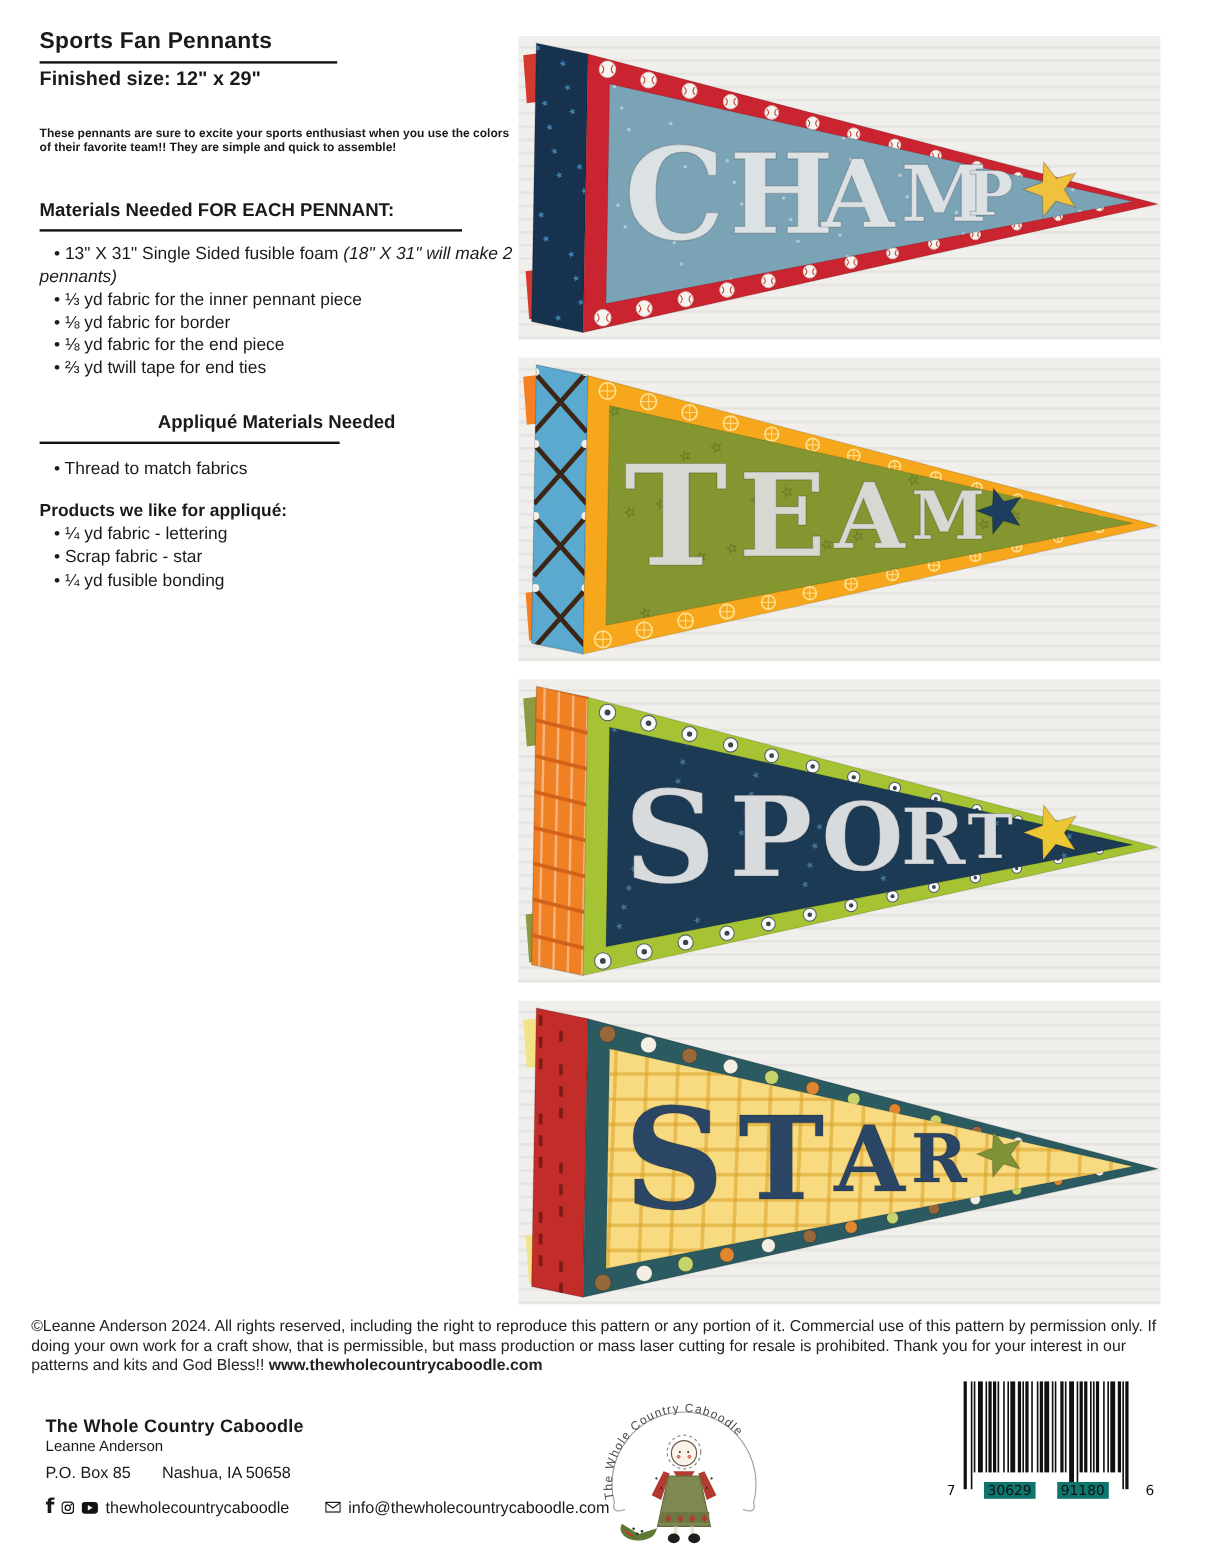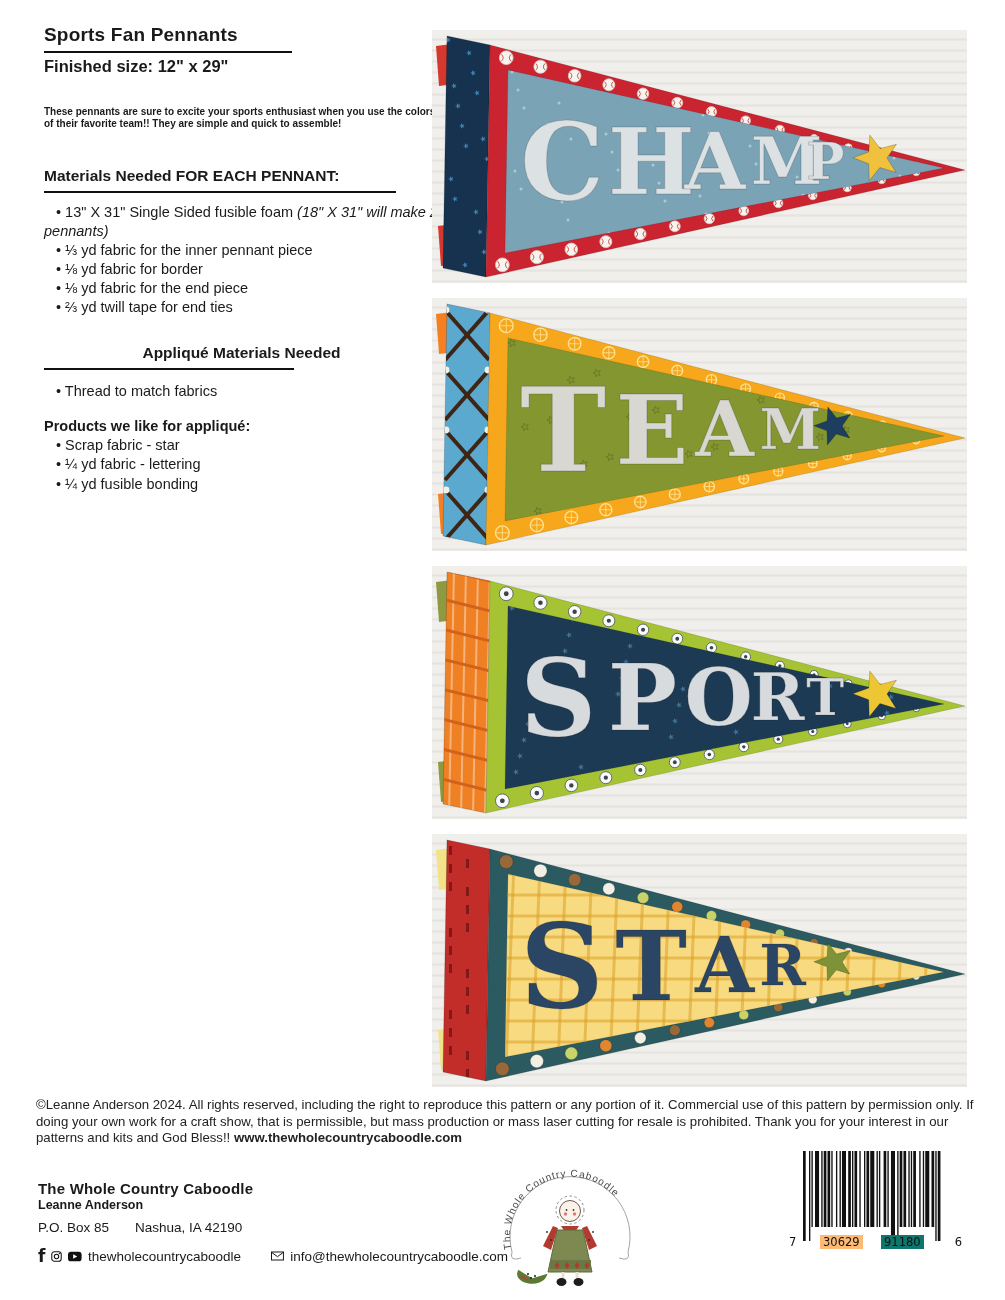--- a/index.html
+++ b/index.html
@@ -1,20 +1,20 @@
 <!DOCTYPE html>
 <html><head>
 <meta charset="utf-8">
 <style>
   html,body{margin:0;padding:0;background:#ffffff;}
   .page{position:relative;width:1005px;height:1300px;background:#fff;overflow:hidden;
         font-family:"Liberation Sans",sans-serif;color:#1a1a1a;}
 
   
-  .left-col{position:absolute;left:44px;top:24px;width:395px;}
+  .left-col{position:absolute;left:33px;top:24px;width:395px;}
   .title{font-size:19px;font-weight:bold;letter-spacing:.2px;margin:0;}
   .rule{height:2px;background:#111;}
   .rule-title{width:248px;margin:5px 0 4px;}
   .subtitle{font-size:16.5px;font-weight:bold;}
   .intro{margin:30px 0 0;font-size:10px;font-weight:bold;line-height:1.17;}
   .mat-h{margin:38px 0 0;font-size:15.5px;font-weight:bold;}
   .rule-mat{width:352px;margin:6px 0 10px;}
   .rule-app{width:250px;margin:6px 0 12px;}
   .bullet{font-size:14.5px;line-height:1.25;margin:0 0 1px 12px;}
   .bullet::before{content:"• ";}
@@ -23,39 +23,39 @@
   .sub-h{margin:18px 0 2px;font-size:14.5px;font-weight:bold;}
   .sub-h.caps{font-size:15.5px;margin-top:26px;}
 
   
   .photos{position:absolute;left:432px;top:30px;width:535px;}
   .photo{width:535px;height:253px;margin-bottom:15px;
          background:repeating-linear-gradient(180deg,#f0efec 0px,#f0efec 8px,#e4e2de 9px,#eceae6 11px);}
   .photo svg{display:block;width:535px;height:253px;}
 
   
-  .copyright{position:absolute;left:36px;top:1097px;width:948px;font-size:13.2px;line-height:1.26;color:#222;}
+  .copyright{position:absolute;left:26px;top:1097px;width:948px;font-size:13.2px;line-height:1.26;color:#222;}
   .copyright b{font-weight:bold;}
   .contact{position:absolute;left:38px;top:1180px;width:470px;}
   .company{font-size:15px;font-weight:bold;letter-spacing:.2px;}
-  .person{font-size:12.5px;font-weight:bold;margin-top:1px;}
+  .person{font-size:12.5px;font-weight:normal;margin-top:1px;}
   .c-row{font-size:13.5px;margin-top:8px;}
   .c-row .sp{display:inline-block;width:26px;}
   .social-row{margin-top:11px;font-size:13.5px;display:flex;align-items:center;gap:6px;}
   .social-row .gap{display:inline-block;width:28px;}
   .fb-glyph{font-weight:bold;font-size:17px;font-family:"DejaVu Sans",sans-serif;}
   .icon{display:inline-block;vertical-align:middle;}
 
   .logo{position:absolute;left:495px;top:1166px;}
 
   .barcode{position:absolute;left:799px;top:1151px;width:152px;height:106px;}
   .barcode svg{display:block;}
   .bc-digits span{position:absolute;font-size:11.5px;font-family:"DejaVu Sans",sans-serif;color:#111;bottom:8px;}
   .bc-left{left:-10px;}
-  .bc-g1{left:21px;background:#fdba74;padding:0 3px;}
+  .bc-g1{left:21px;background:#0f766e;padding:0 3px;}
   .bc-g2{left:82px;background:#0f766e;padding:0 3px;}
   .bc-right{right:-11px;}
 </style>
 </head>
 <body>
 
 <div class="page">
 
   <div class="left-col">
     <h1 class="title">Sports Fan Pennants</h1>
@@ -73,22 +73,22 @@
       <div class="bullet">⅔ yd twill tape for end ties</div>
     </div>
 
     <h2 class="app-h">Appliqué Materials Needed</h2>
     <div class="rule rule-app"></div>
 
     <div class="bullet">Thread to match fabrics</div>
 
     <h3 class="sub-h">Products we like for appliqué:</h3>
 
+    <div class="bullet">¼ yd fabric - lettering</div>
     <div class="bullet">Scrap fabric - star</div>
-    <div class="bullet">¼ yd fabric - lettering</div>
     <div class="bullet">¼ yd fusible bonding</div>
   </div>
 
   <div class="photos">
     <div class="photo">
         <svg viewBox="0 0 535 253">
           <polygon points="4,16 20,14 23,54 7,56" fill="#d5382e"></polygon>
           <polygon points="6,196 22,194 25,234 9,236" fill="#d5382e"></polygon>
           <polygon points="15,6 58,15 54,247 11,238" fill="#16324e" stroke="rgba(0,0,0,.18)" stroke-width="1"></polygon>
           <clipPath id="ec0">
@@ -633,21 +633,21 @@
         </svg>
       </div>
   </div>
 
   <div class="copyright"><span>©Leanne Anderson 2024. All rights reserved, including the right to reproduce this pattern or any portion of it. Commercial use of this pattern by permission only. If doing your own work for a craft show, that is permissible, but mass production or mass laser cutting for resale is prohibited. Thank you for your interest in our patterns and kits and God Bless!! </span><b>www.thewholecountrycaboodle.com</b></div>
 
   <div class="contact">
     <div class="company">The Whole Country Caboodle</div>
     <div class="person">Leanne Anderson</div>
     <div class="c-row">
-      <span>P.O. Box 85</span><span class="sp"></span><span>Nashua, IA 42190</span>
+      <span>P.O. Box 85</span><span class="sp"></span><span>Nashua, IA 50658</span>
     </div>
     <div class="social-row">
       <span class="fb-glyph icon">f</span>
       <svg class="icon" width="17" height="17" viewBox="0 0 17 17">
           <rect x="1.2" y="1.2" width="14.6" height="14.6" rx="4" fill="none" stroke="#111" stroke-width="1.6"></rect>
           <circle cx="8.5" cy="8.5" r="3.4" fill="none" stroke="#111" stroke-width="1.6"></circle>
           <circle cx="13" cy="4" r="1.1" fill="#111"></circle>
         </svg>
       <svg class="icon" width="21" height="15" viewBox="0 0 21 15">
           <rect x="0" y="0" width="21" height="15" rx="4.5" fill="#111"></rect>

